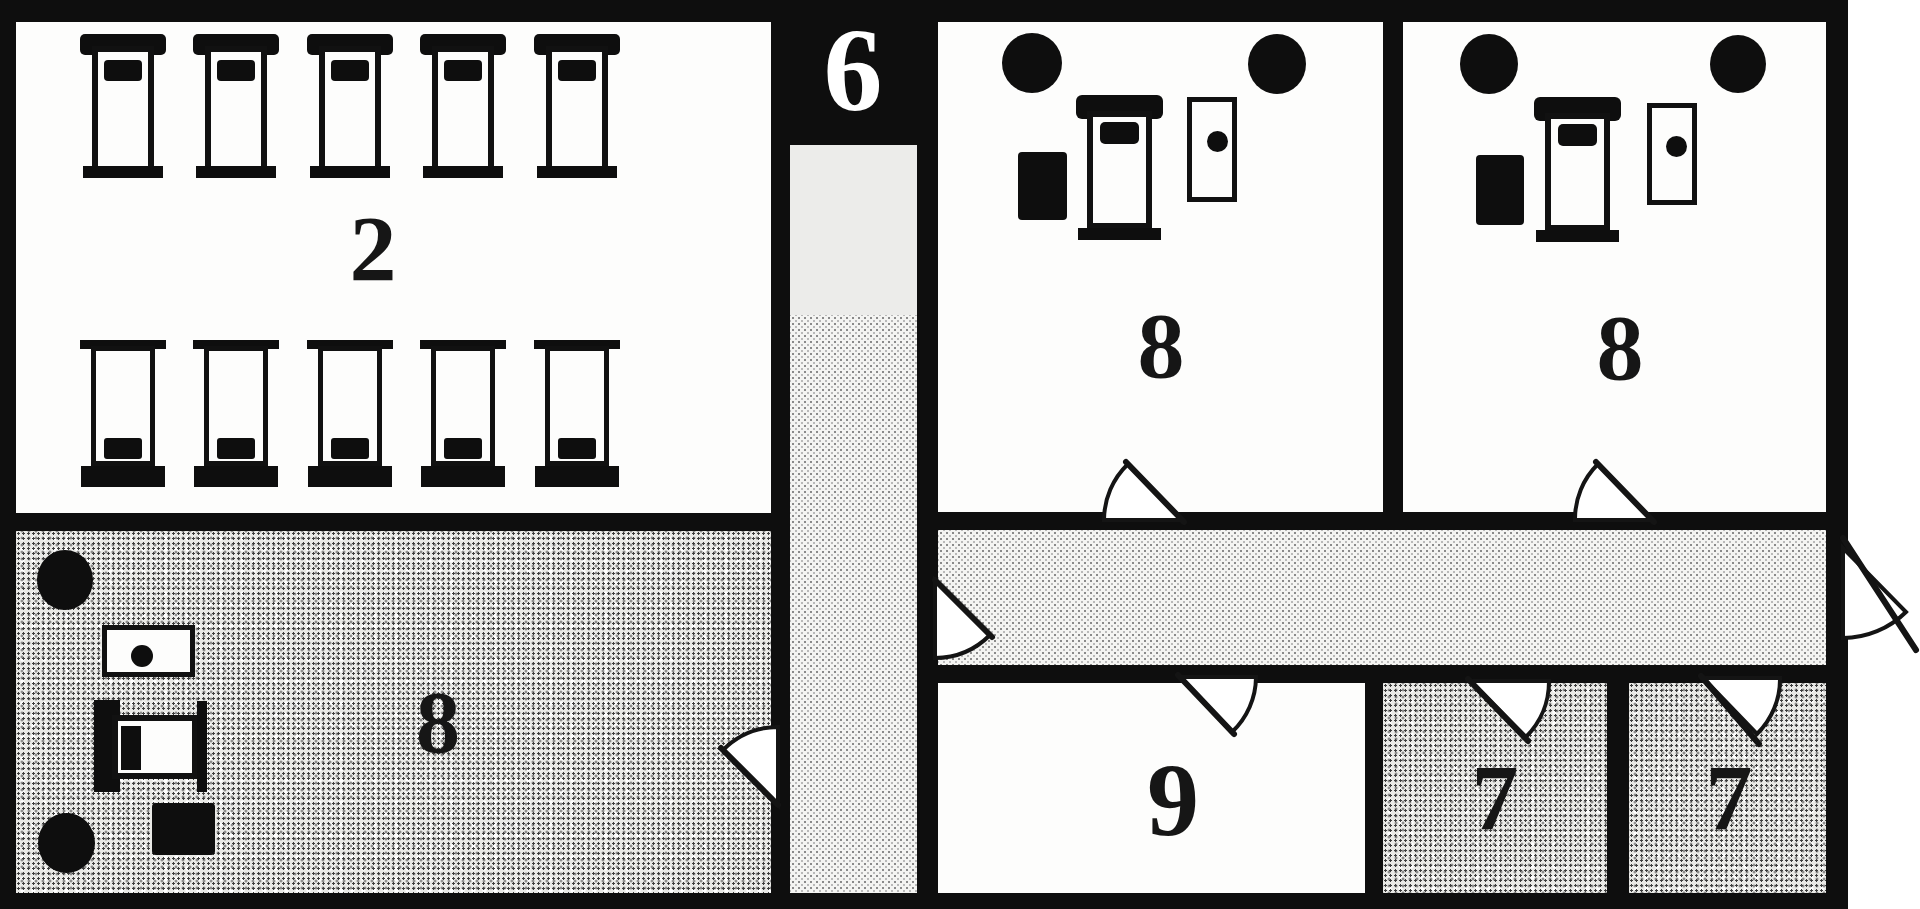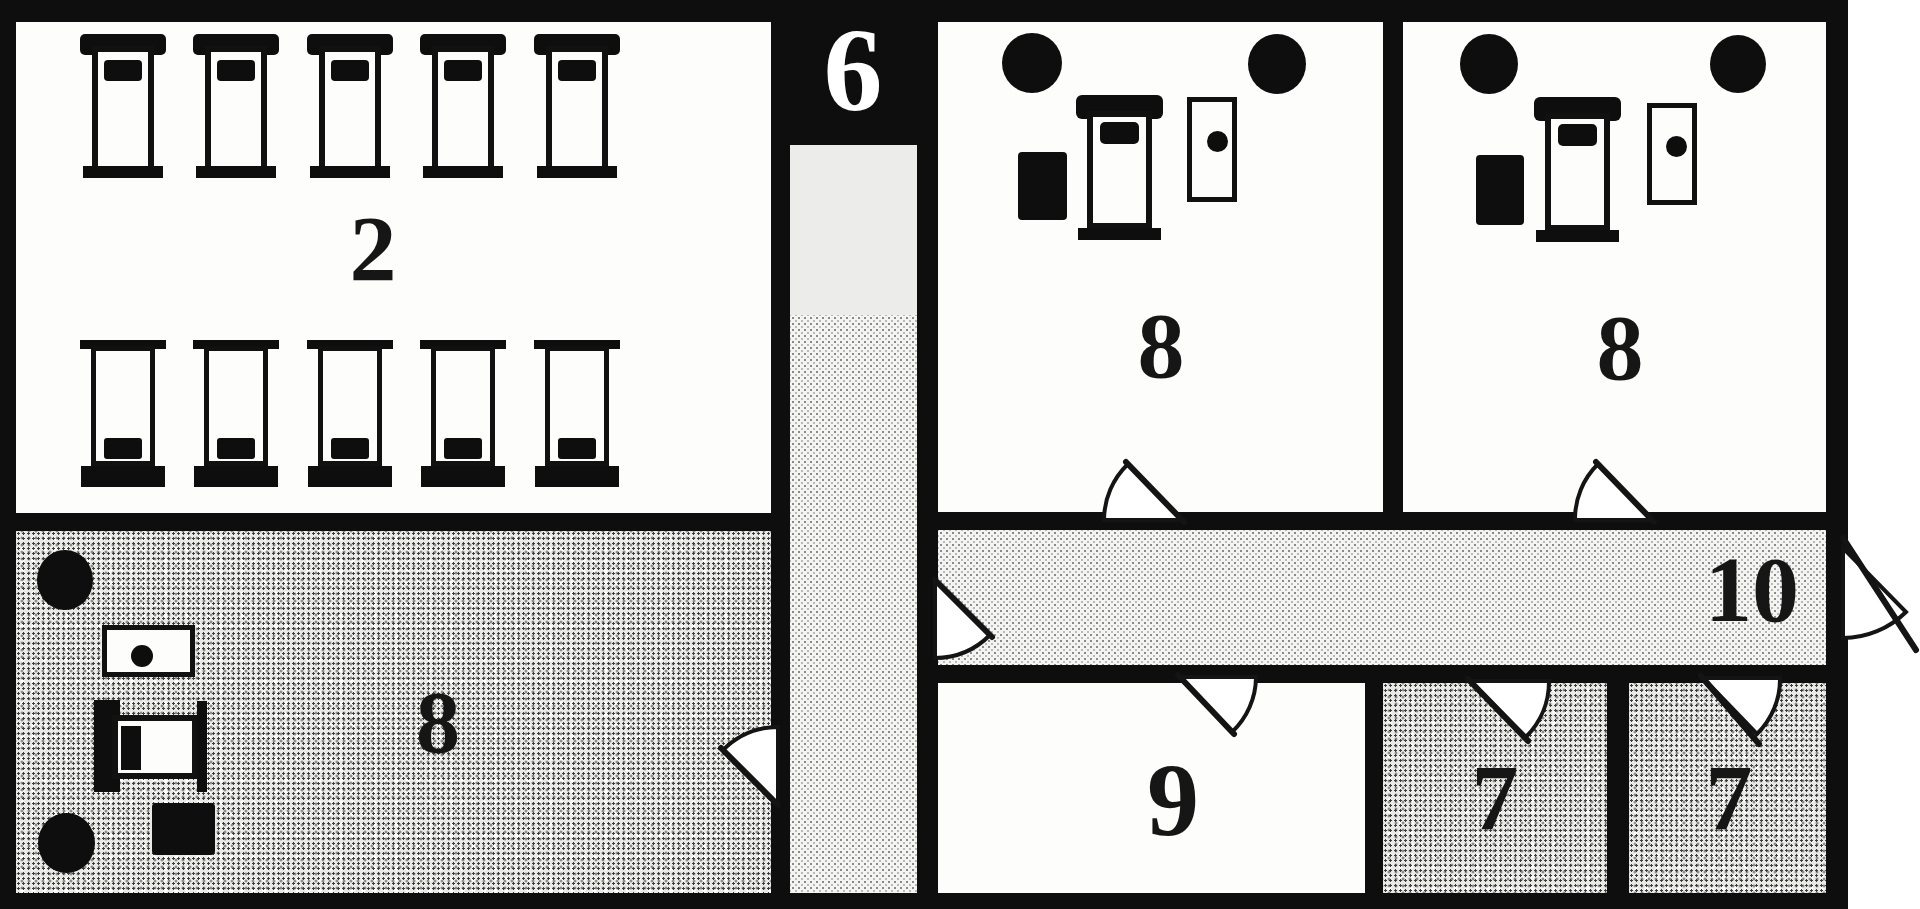--- a/index.html
+++ b/index.html
@@ -191,21 +191,20 @@
   <div class="chest" style="left:152px;top:803px;width:63px;height:52px"></div>
 
   <div class="lbl" style="left:373px;top:252px">2</div>
   <div class="lbl lbl-6" style="left:853px;top:76px">6</div>
   <div class="lbl" style="left:1161px;top:349px">8</div>
   <div class="lbl" style="left:1620px;top:351px">8</div>
   <div class="lbl lbl-8s" style="left:438px;top:727px">8</div>
   <div class="lbl lbl-9" style="left:1173px;top:804px">9</div>
   <div class="lbl" style="left:1495px;top:801px">7</div>
   <div class="lbl" style="left:1729px;top:801px">7</div>
-  <div class="lbl" style="left:1752px;top:593px">10</div>
 
   <svg class="doors" width="1920" height="909" viewBox="0 0 1920 909">
     <g>
       <path d="M778,805 L723,750 A78,78 0 0 1 778,727 Z"></path>
         <line x1="778" y1="805" x2="721" y2="748"></line>
     </g>
     <g>
       <path d="M935,580 L990,635 A78,78 0 0 1 935,658 Z"></path>
         <line x1="935" y1="580" x2="992" y2="637"></line>
     </g>

